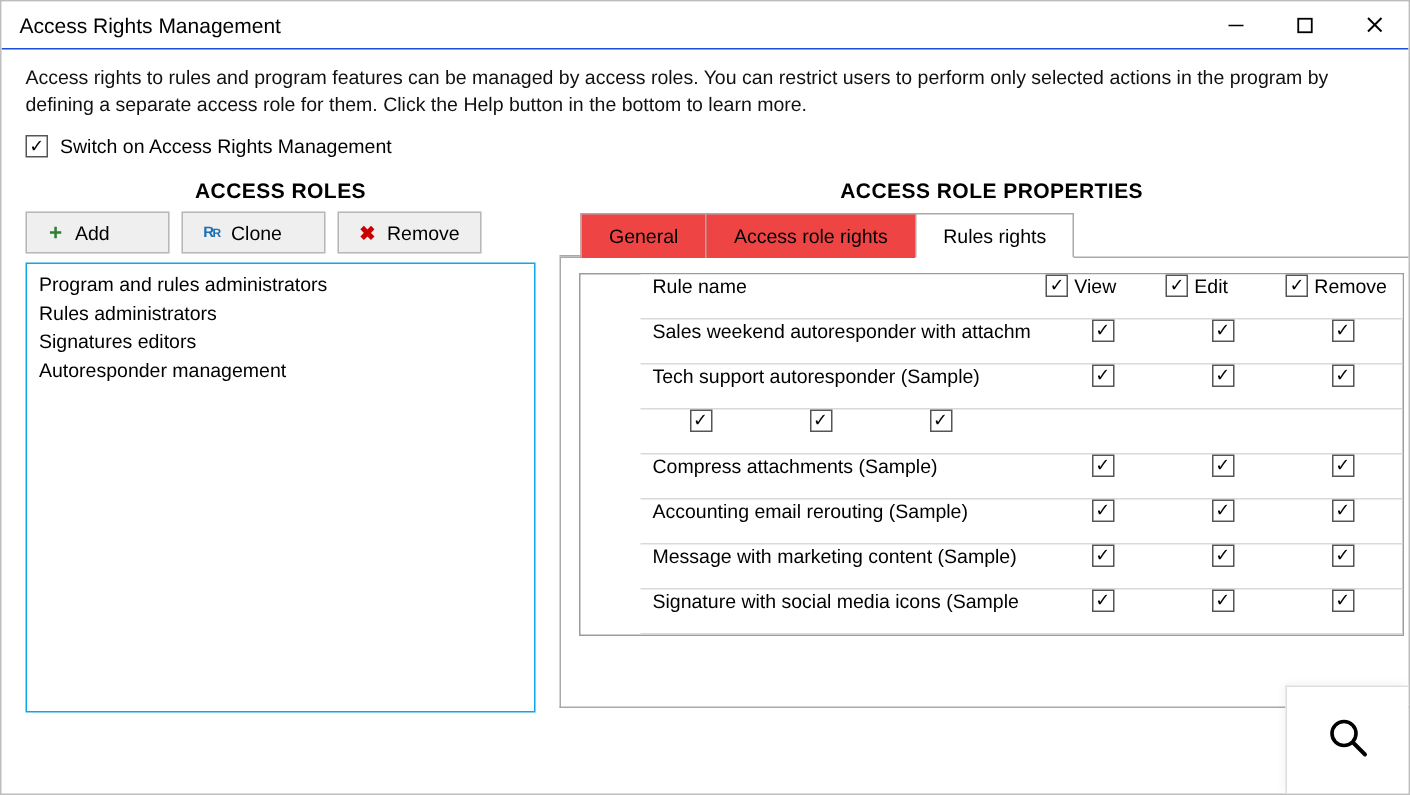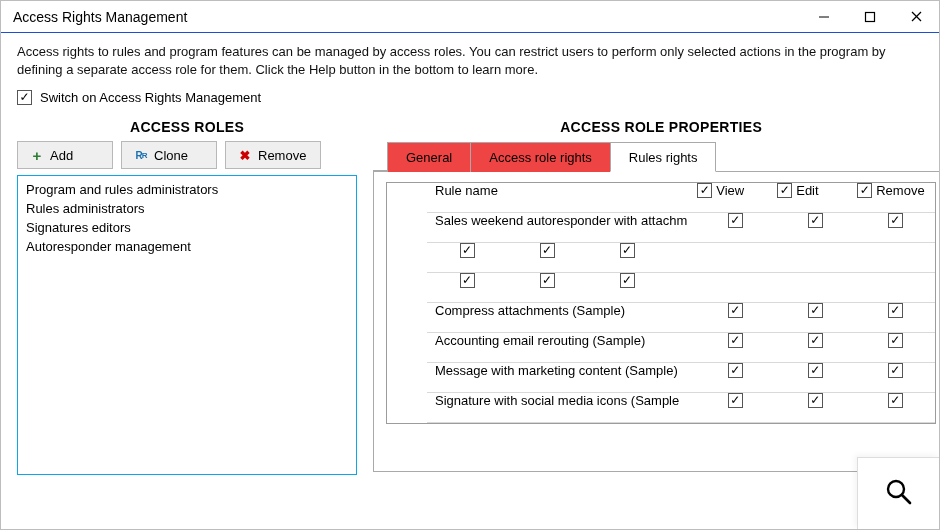--- a/index.html
+++ b/index.html
@@ -288,20 +288,21 @@
                   <span class="chk checked"></span>
                 </div>
                 <div class="col-chk">
                   <span class="chk checked"></span>
                 </div>
                 <div class="col-chk">
                   <span class="chk checked"></span>
                 </div>
               </div>
               <div class="grid-row">
+                <div class="col-name">Tech support autoresponder (Sample)</div>
                 <div class="col-chk">
                   <span class="chk checked"></span>
                 </div>
                 <div class="col-chk">
                   <span class="chk checked"></span>
                 </div>
                 <div class="col-chk">
                   <span class="chk checked"></span>
                 </div>
               </div>

